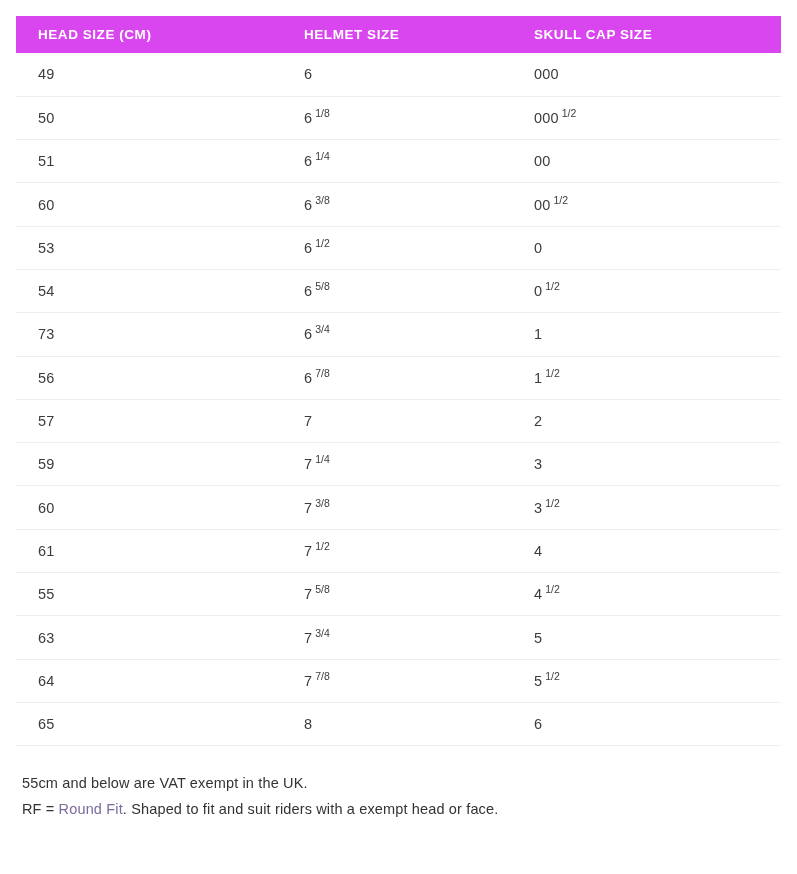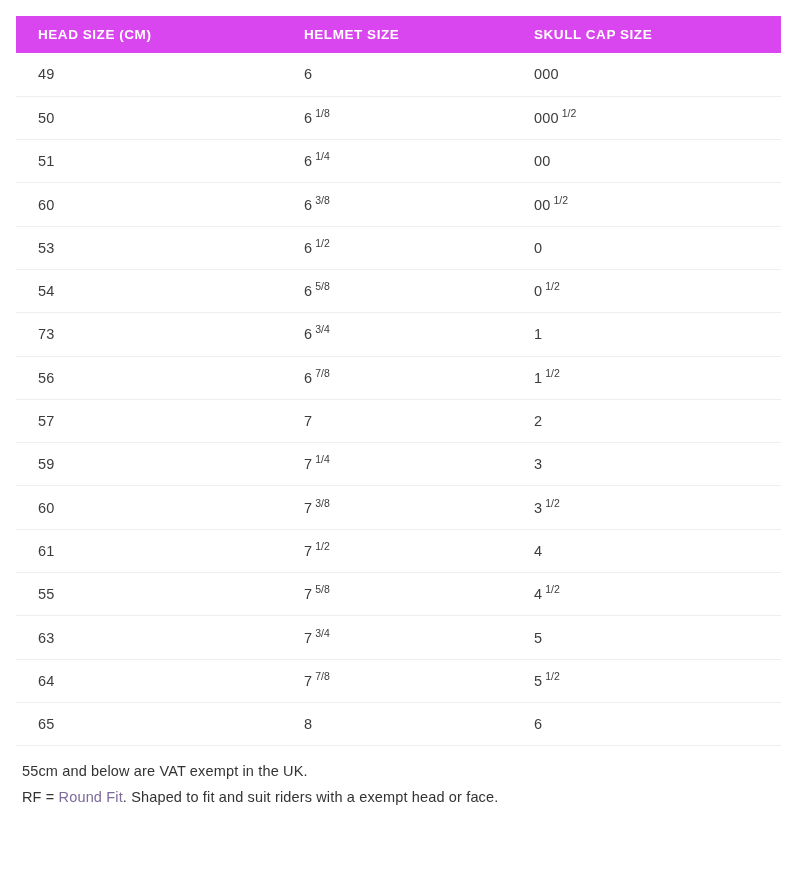--- a/index.html
+++ b/index.html
@@ -86,21 +86,21 @@
     vertical-align: baseline;
     position: relative;
     top: -6px;
     left: 3px;
     letter-spacing: 0;
     color: #3c3c3c;
   }
 
   
   .table-notes {
-    margin-top: 12px;
+    margin-top: 24px;
     padding-left: 6px;
   }
 
   .note-line {
     font-size: 14.5px;
     color: #333333;
     letter-spacing: 0.15px;
     line-height: 26px;
     white-space: nowrap;
   }

